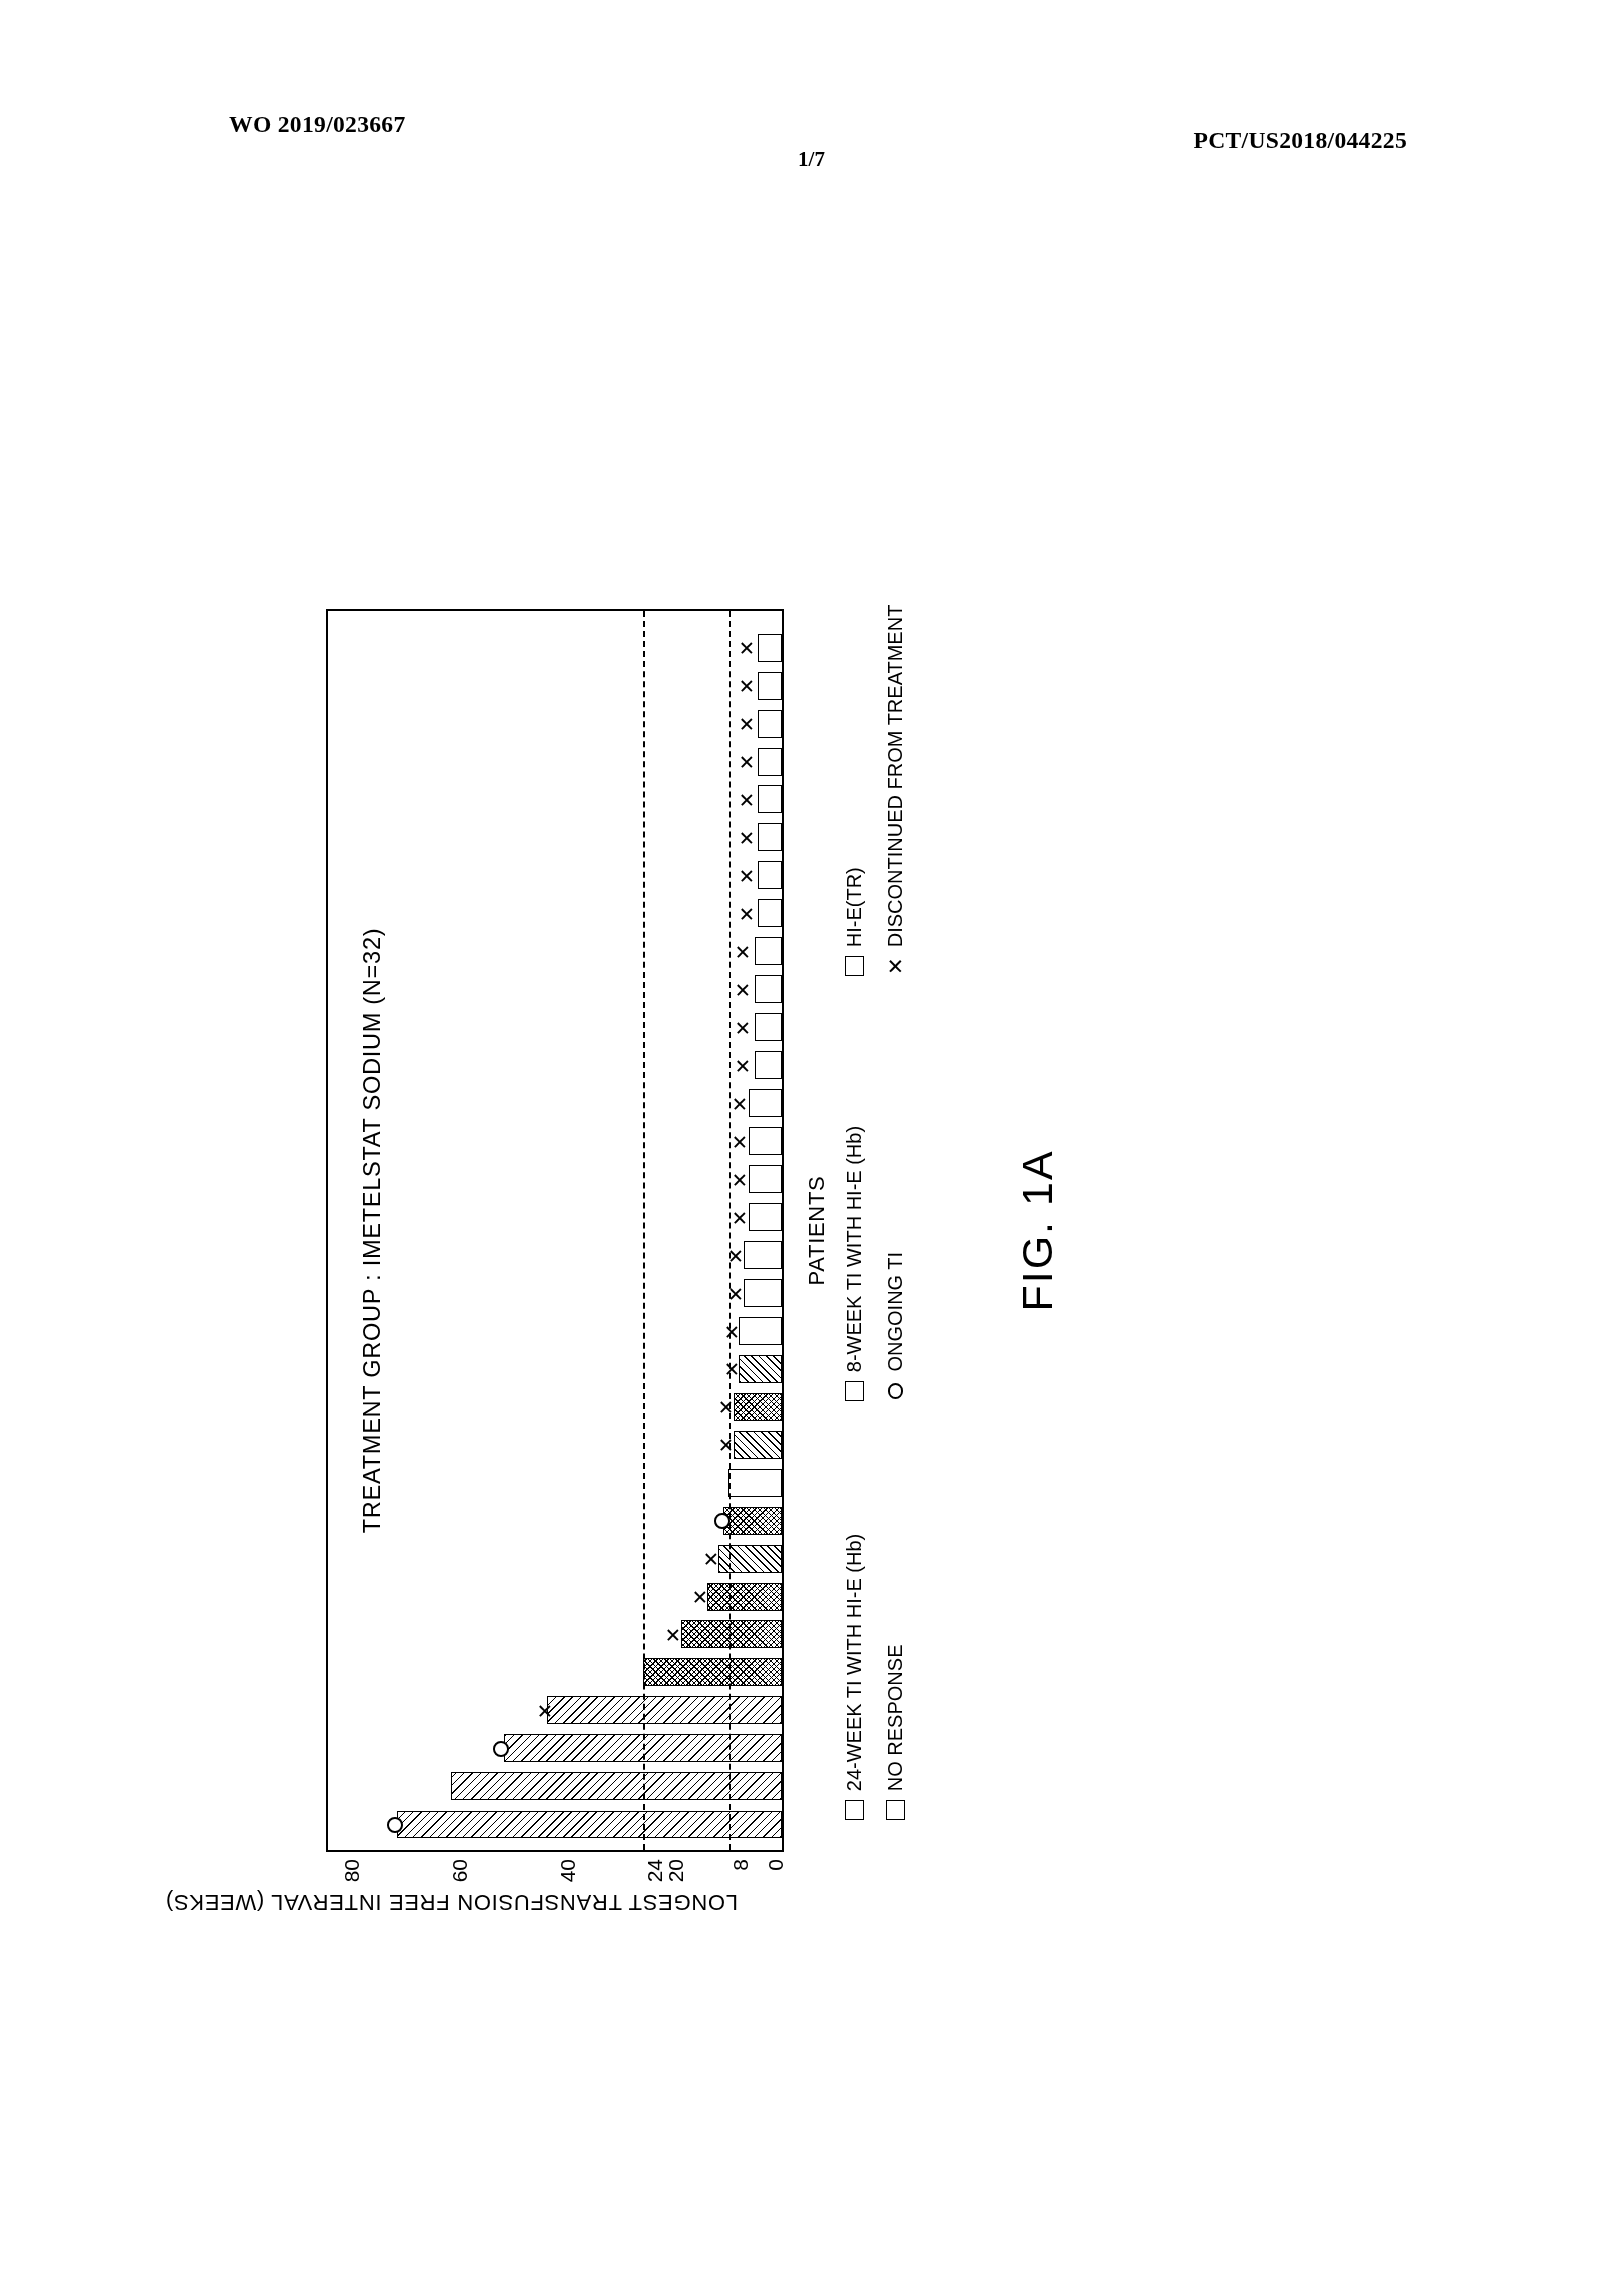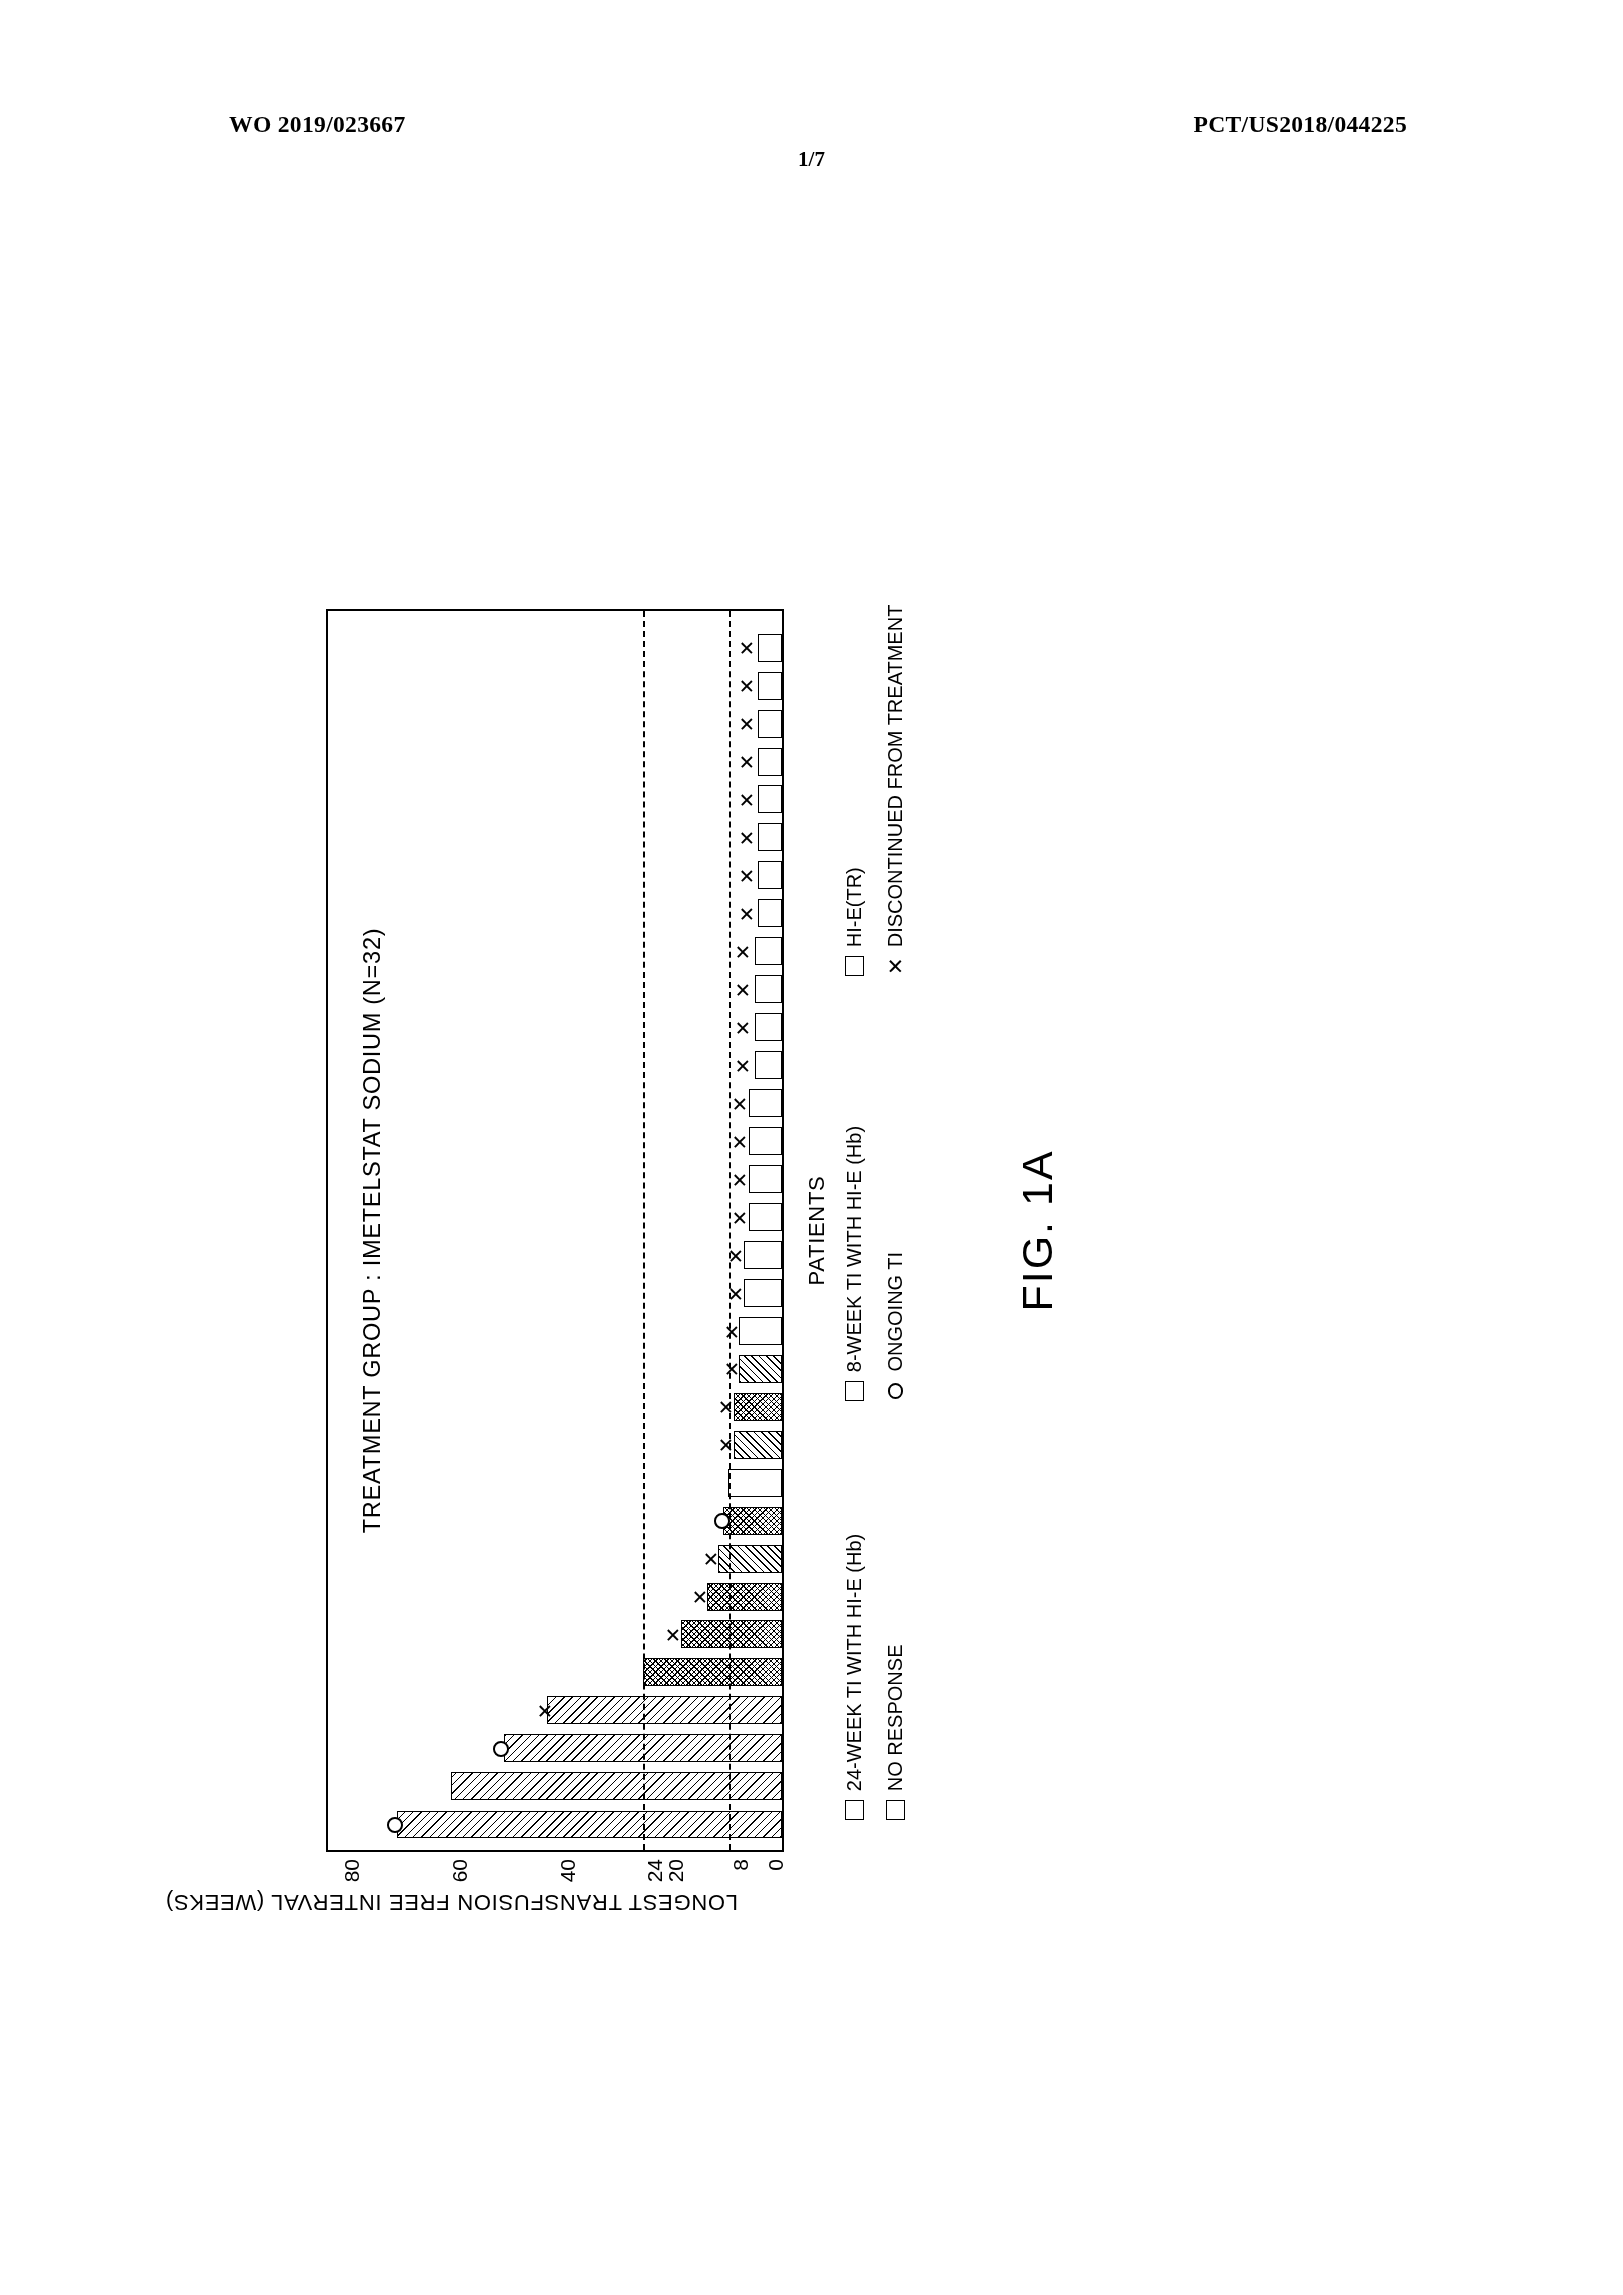--- a/index.html
+++ b/index.html
@@ -28,21 +28,21 @@
     left: 229px;
     top: 0;
     font-size: 23.6px;
     font-weight: bold;
     letter-spacing: 0.3px;
     white-space: nowrap;
   }
   .hdr-right {
     position: absolute;
     right: 216px;
-    top: 0;
+    top: 16px;
     font-size: 23.6px;
     font-weight: bold;
     letter-spacing: 0.3px;
     white-space: nowrap;
   }
   .page-num {
     position: absolute;
     top: 147px;
     left: 0;
     width: 1623px;

